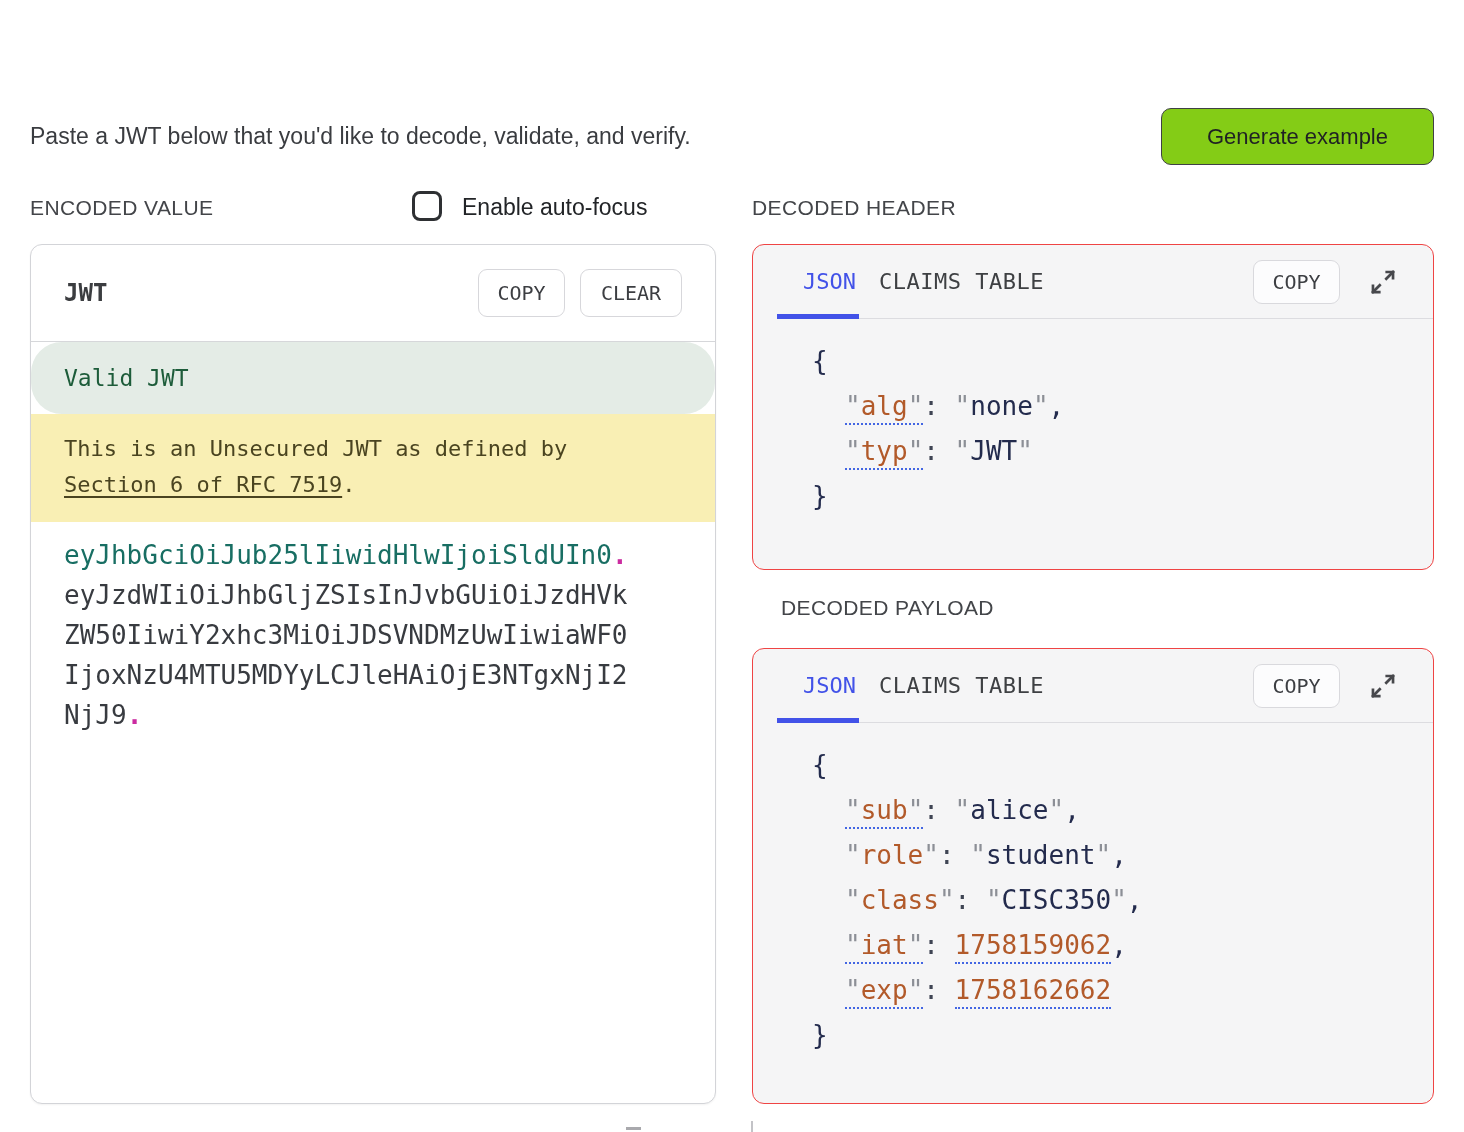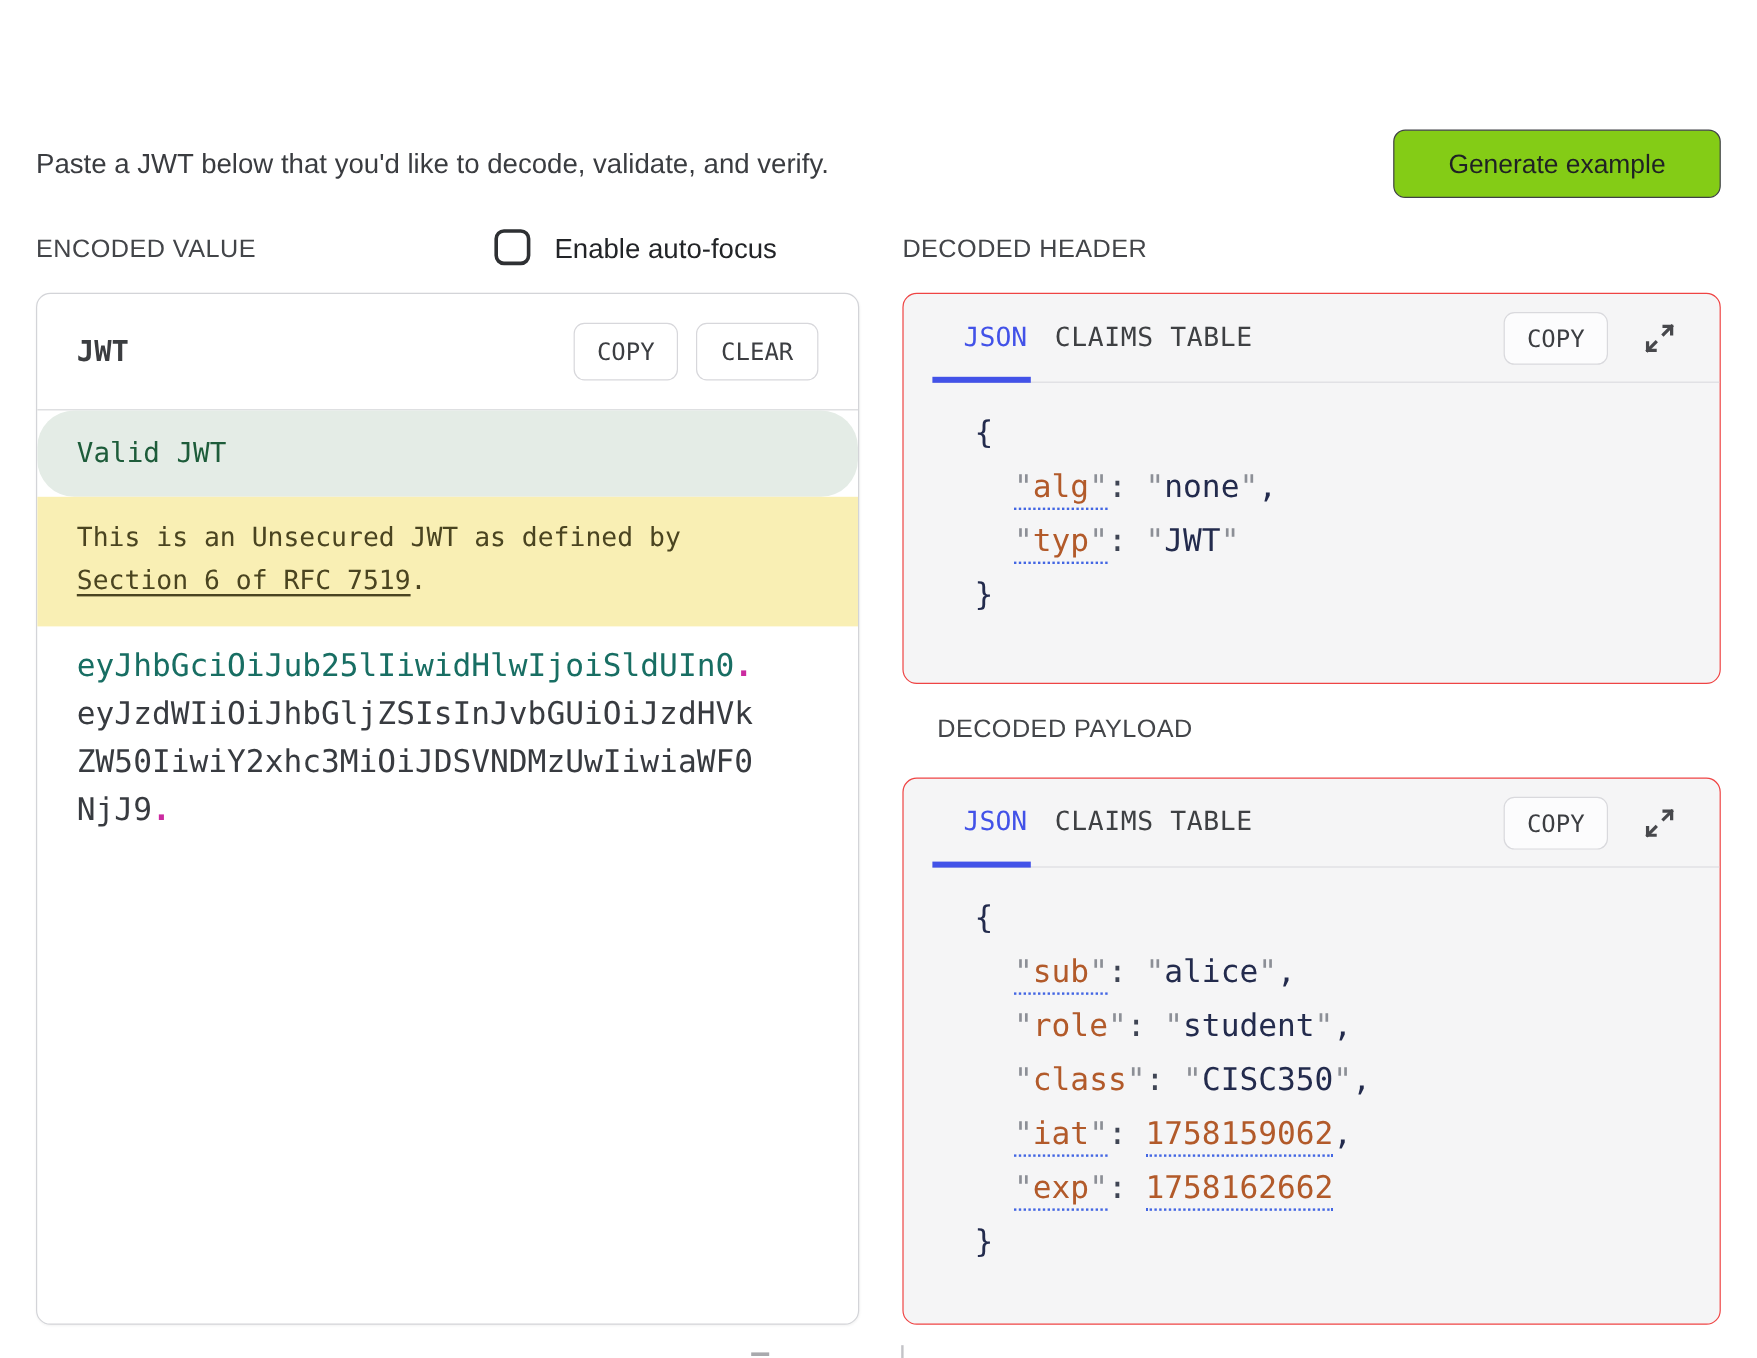--- a/index.html
+++ b/index.html
@@ -116,20 +116,21 @@
       <span>Valid JWT</span>
     </div>
     <div class="warn-band mono">
       <span>This is an Unsecured JWT as defined by</span><br>
       <span class="warn-link">Section 6 of RFC 7519</span><span>.</span>
     </div>
     <div class="token-area mono">
       <div><span class="tok-header">eyJhbGciOiJub25lIiwidHlwIjoiSldUIn0</span><span class="tok-dot">.</span></div>
       <div class="tok-payload">eyJzdWIiOiJhbGljZSIsInJvbGUiOiJzdHVk</div>
       <div class="tok-payload">ZW50IiwiY2xhc3MiOiJDSVNDMzUwIiwiaWF0</div>
+      <div class="tok-payload">IjoxNzU4MTU5MDYyLCJleHAiOjE3NTgxNjI2</div>
       <div><span class="tok-payload">NjJ9</span><span class="tok-dot">.</span></div>
     </div>
   </div>
 
   <div class="panel panel-header">
     <div class="tab-row mono">
       <span class="tab tab-json">JSON</span>
       <span class="tab tab-claims">CLAIMS TABLE</span>
       <span class="tab-controls">
         <span class="panel-copy mono">COPY</span>

